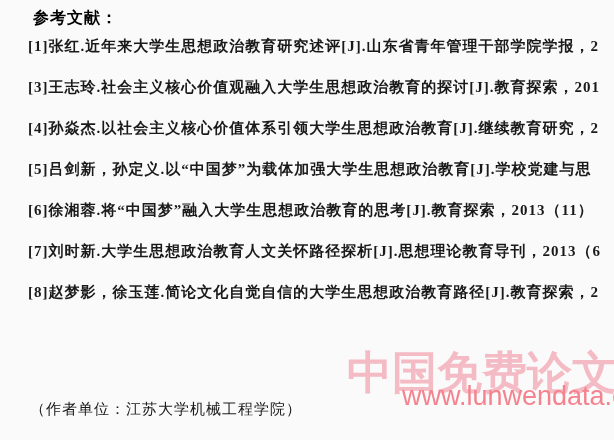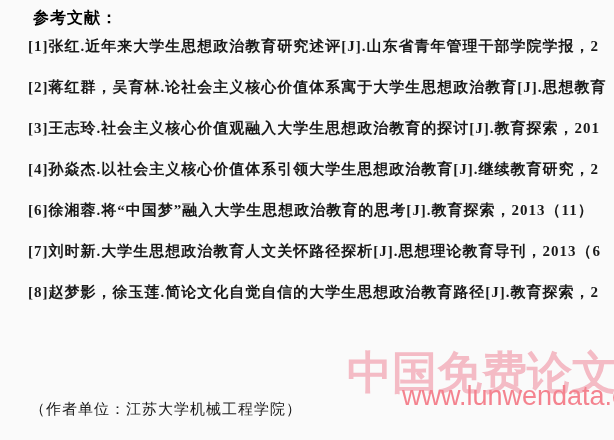--- a/index.html
+++ b/index.html
@@ -45,23 +45,23 @@
 </style>
 </head>
 <body>
 
 <div class="page" style="background: rgb(250, 250, 250);">
 
   <h1 class="heading">参考文献：</h1>
 
   <div class="refs">
     <p>[1]张红.近年来大学生思想政治教育研究述评[J].山东省青年管理干部学院学报，2</p>
-    <p>[2]蒋红群，吴育林.论社会主义核心价值体系寓于大学生思想政治教育[J].思想教育</p>
     <p>[3]王志玲.社会主义核心价值观融入大学生思想政治教育的探讨[J].教育探索，201</p>
     <p>[4]孙焱杰.以社会主义核心价值体系引领大学生思想政治教育[J].继续教育研究，2</p>
+    <p>[5]吕剑新，孙定义.以“中国梦”为载体加强大学生思想政治教育[J].学校党建与思</p>
     <p>[6]徐湘蓉.将“中国梦”融入大学生思想政治教育的思考[J].教育探索，2013（11）</p>
     <p>[7]刘时新.大学生思想政治教育人文关怀路径探析[J].思想理论教育导刊，2013（6</p>
     <p>[8]赵梦影，徐玉莲.简论文化自觉自信的大学生思想政治教育路径[J].教育探索，2</p>
   </div>
 
   <div class="author-note">（作者单位：江苏大学机械工程学院）</div>
 
   <div class="wm-site-name" style="color: rgba(235, 85, 110, 0.38);">中国免费论文网</div>
 
   <div class="wm-url" style="color: rgb(244, 131, 143);">www.lunwendata.com</div>

